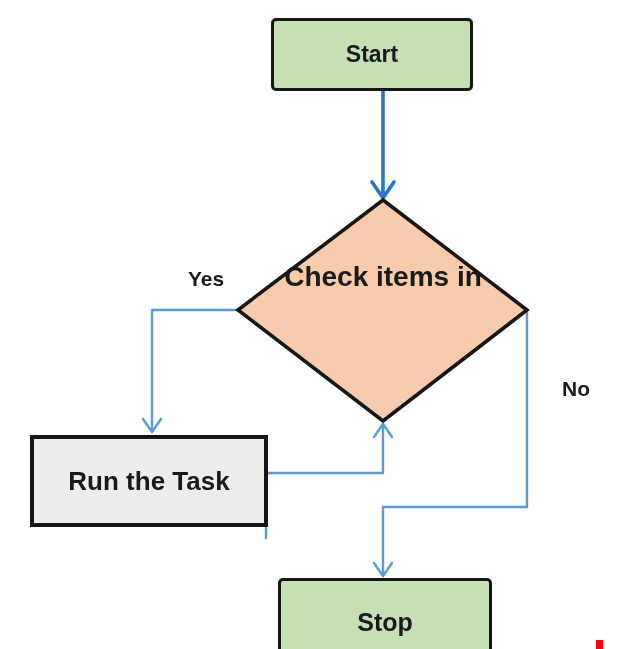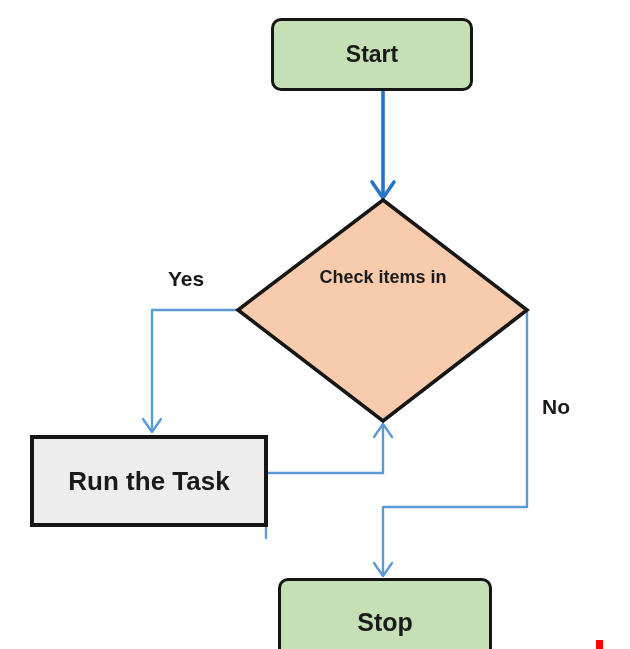--- a/index.html
+++ b/index.html
@@ -54,47 +54,48 @@
     position: absolute;
     display: flex;
     align-items: center;
     justify-content: center;
     text-align: center;
     font-weight: 700;
   }
   .node.terminator {
     background: var(--terminator-fill);
     border: 3px solid var(--shape-border);
-    border-radius: 10px;
+    border-radius: 5px;
     text-align: center;
   }
   .node.process {
     background: var(--process-fill);
     border: 4px solid var(--shape-border);
     justify-content: center;
   }
   .node-start { left: 271px; top: 18px;  width: 202px; height: 73px; font-size: 23px; }
   .node-task  { left: 30px;  top: 435px; width: 238px; height: 92px; font-size: 26px; }
   .node-stop  { left: 278px; top: 578px; width: 214px; height: 88px; font-size: 25px; }
   .decision-text {
     position: absolute;
     left: 263px; top: 261px;
     width: 240px;
     text-align: center;
-    font-size: 18px;
+    font-size: 28px;
     font-weight: 700;
     line-height: 32px;
   }
   .edge-label {
     position: absolute;
     font-size: 21px;
     font-weight: 700;
+    margin-left: 20px;
   }
   .edge-label-yes { left: 168px; top: 267px; }
-  .edge-label-no  { left: 542px; top: 395px; }
+  .edge-label-no  { left: 542px; top: 377px; }
   .red-cursor {
     position: absolute;
     left: 596px; top: 640px;
     width: 7px; height: 9px;
     background: var(--cursor-red);
   }
 </style>
 </head>
 <body>
 

